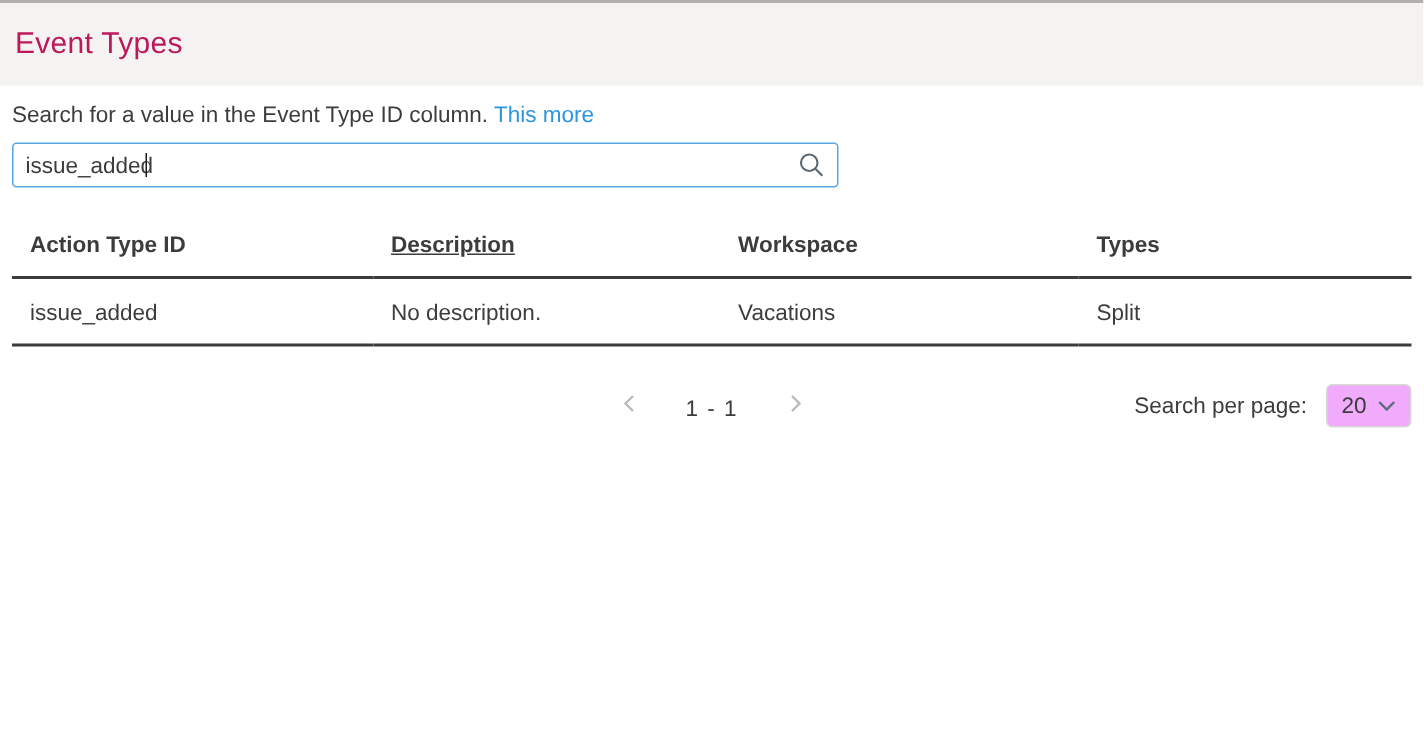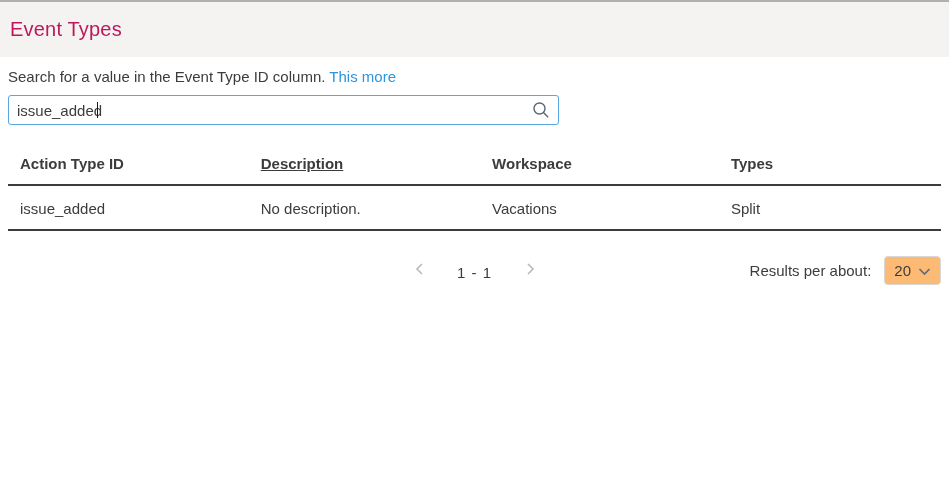--- a/index.html
+++ b/index.html
@@ -123,21 +123,21 @@
   .pager-range { font-size: 15px; color: #3c3c3c; letter-spacing: 1px; }
   .per-page-group {
     margin-left: auto;
     display: flex;
     align-items: center;
   }
   .per-page-label { font-size: 15px; color: #3c3c3c; }
   .per-page-select {
     margin-left: 13px;
     height: 29px;
-    background: #fdba74;
+    background: #f0abfc;
     border: 1px solid #d9d8d4;
     border-radius: 4px;
     display: flex;
     align-items: center;
     padding: 0 9px;
     gap: 7px;
     font-size: 15px;
     color: #3c3c3c;
     cursor: pointer;
   }
@@ -201,21 +201,21 @@
       <span class="pager-range">1 - 1</span>
       <button class="pager-btn">
         <span>
           <svg width="12" height="14" viewBox="0 0 12 14">
             <polyline points="3.5,2 8.5,7 3.5,12" fill="none" stroke="#b9b9b9" stroke-width="1.6"></polyline>
           </svg>
         </span>
       </button>
     </div>
     <div class="per-page-group">
-      <span class="per-page-label">Results per about:</span>
+      <span class="per-page-label">Search per page:</span>
       <div class="per-page-select">
         <span>20</span>
         <span>
           <svg width="13" height="9" viewBox="0 0 13 9">
             <polyline points="1.5,2 6.5,7 11.5,2" fill="none" stroke="#5a6b7b" stroke-width="1.6"></polyline>
           </svg>
         </span>
       </div>
     </div>
   </div>

